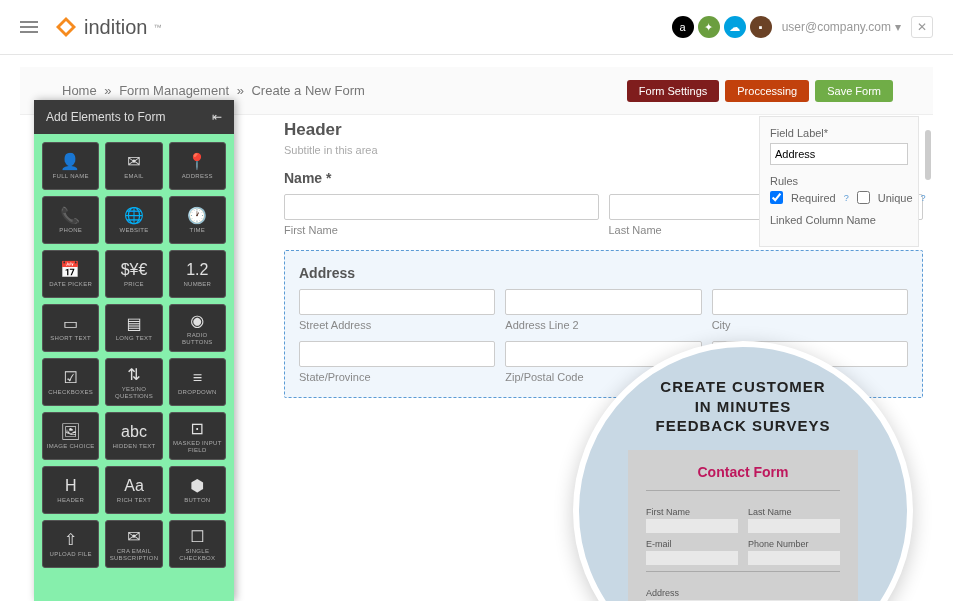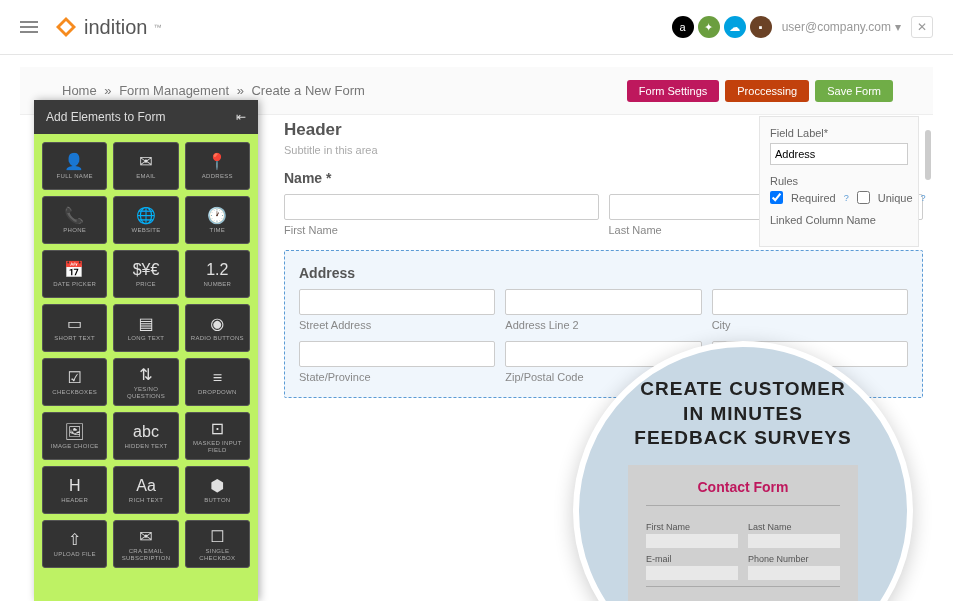--- a/index.html
+++ b/index.html
@@ -15,25 +15,25 @@
 .topbar-right { display: flex; align-items: center; gap: 10px; }
 .integrations { display: flex; gap: 4px; }
 .int-icon { width: 22px; height: 22px; border-radius: 50%; display: flex; align-items: center; justify-content: center; font-size: 11px; color: white; }
 .user-menu { font-size: 12px; color: #999; display: flex; align-items: center; gap: 4px; cursor: pointer; }
 .settings-btn { width: 22px; height: 22px; border: 1px solid #ddd; border-radius: 3px; display: flex; align-items: center; justify-content: center; color: #999; cursor: pointer; font-size: 12px; }
 .subheader { height: 48px; display: flex; align-items: center; justify-content: space-between; padding: 0 40px; background: #fafafa; border-bottom: 1px solid #eee; margin: 12px 20px 0; }
 .breadcrumb { font-size: 13px; color: #777; }
 .breadcrumb span { margin: 0 2px; }
 .actions { display: flex; gap: 6px; }
 .btn { padding: 5px 12px; border-radius: 3px; font-size: 11px; color: white; border: none; cursor: pointer; }
-.btn-blue { background: #be185d; }
+.btn-blue { background: #7f1d1d; }
 .btn-navy { background: #c2410c; }
 .btn-green { background: #70ad47; }
 .main { display: flex; position: absolute; top: 100px; left: 0; right: 0; bottom: 0; }
-.sidebar { width: 224px; background: #bef264; color: #ccc; position: absolute; left: 34px; top: 0; bottom: 0; z-index: 100; box-shadow: 2px 0 8px rgba(0,0,0,0.3); }
+.sidebar { width: 200px; background: #86efac; color: #ccc; position: absolute; left: 34px; top: 0; bottom: 0; z-index: 100; box-shadow: 2px 0 8px rgba(0,0,0,0.3); }
 .sidebar-header { padding: 10px 12px; font-size: 12px; color: #ddd; display: flex; justify-content: space-between; align-items: center; background: #3a3a3a; }
 .sidebar-grid { display: grid; grid-template-columns: repeat(3, 1fr); gap: 6px; padding: 8px; overflow-y: auto; }
 .elem-tile { border: 1px solid #555; border-radius: 3px; height: 48px; display: flex; flex-direction: column; align-items: center; justify-content: center; cursor: grab; background: #333; }
 .elem-icon { font-size: 16px; color: #e0e0e0; margin-bottom: 2px; }
 .elem-label { font-size: 6px; color: #aaa; text-transform: uppercase; letter-spacing: 0.3px; text-align: center; line-height: 1.1; padding: 0 2px; }
 .canvas { margin-left: 254px; padding: 20px 30px; flex: 1; }
 .form-block { margin-bottom: 14px; }
 .form-header { font-size: 17px; color: #555; font-weight: 600; margin-bottom: 4px; }
 .form-subtitle { font-size: 11px; color: #aaa; }
 .field-label { font-size: 14px; color: #555; font-weight: 600; margin-bottom: 8px; }
@@ -42,21 +42,21 @@
 .text-input { height: 26px; border: 1px solid #ccc; border-radius: 2px; padding: 0 6px; font-size: 12px; }
 .sub-label { font-size: 11px; color: #888; margin-top: 4px; }
 .address-block { border: 1px dashed #5b9bd5; background: #f0f6fc; padding: 14px; border-radius: 2px; }
 .props-panel { position: absolute; right: 34px; top: 16px; width: 160px; background: #fafafa; border: 1px solid #e5e5e5; padding: 10px; font-size: 11px; }
 .props-panel label { font-size: 11px; color: #666; display: block; margin-bottom: 4px; }
 .props-panel input[type=text] { width: 100%; height: 22px; border: 1px solid #ccc; padding: 0 4px; font-size: 11px; }
 .props-section { margin-bottom: 10px; }
 .check-row { display: flex; gap: 8px; align-items: center; font-size: 11px; color: #666; margin-top: 4px; }
 .check-row input { margin: 0; }
 .overlay-circle { position: absolute; right: 40px; bottom: -80px; width: 340px; height: 340px; border-radius: 50%; background: #c8d8e4; border: 6px solid #fff; box-shadow: 0 4px 20px rgba(0,0,0,0.2); display: flex; flex-direction: column; align-items: center; padding-top: 30px; z-index: 200; }
-.overlay-title { font-size: 19px; font-weight: 700; color: #222; text-align: center; letter-spacing: 1px; line-height: 1.3; margin-bottom: 14px; }
+.overlay-title { font-size: 15px; font-weight: 700; color: #222; text-align: center; letter-spacing: 1px; line-height: 1.3; margin-bottom: 14px; }
 .overlay-form { background: #d0d0d0; width: 230px; padding: 14px 18px 30px; display: flex; flex-direction: column; }
 .overlay-form-title { font-size: 14px; font-weight: 700; color: #be185d; text-align: center; margin-bottom: 4px; }
 .overlay-hr { border: none; border-top: 1px solid #aaa; margin: 6px 0 10px; }
 .overlay-row { display: flex; gap: 10px; }
 .overlay-col { flex: 1; }
 .overlay-label { font-size: 9px; color: #555; display: block; margin-bottom: 2px; margin-top: 6px; }
 .overlay-inp { width: 100%; height: 14px; background: #e8e8e8; border: none; }
 .scroll-ind { position: absolute; right: 22px; top: 130px; width: 6px; height: 50px; background: #ccc; border-radius: 3px; }
 </style>
 </head>

